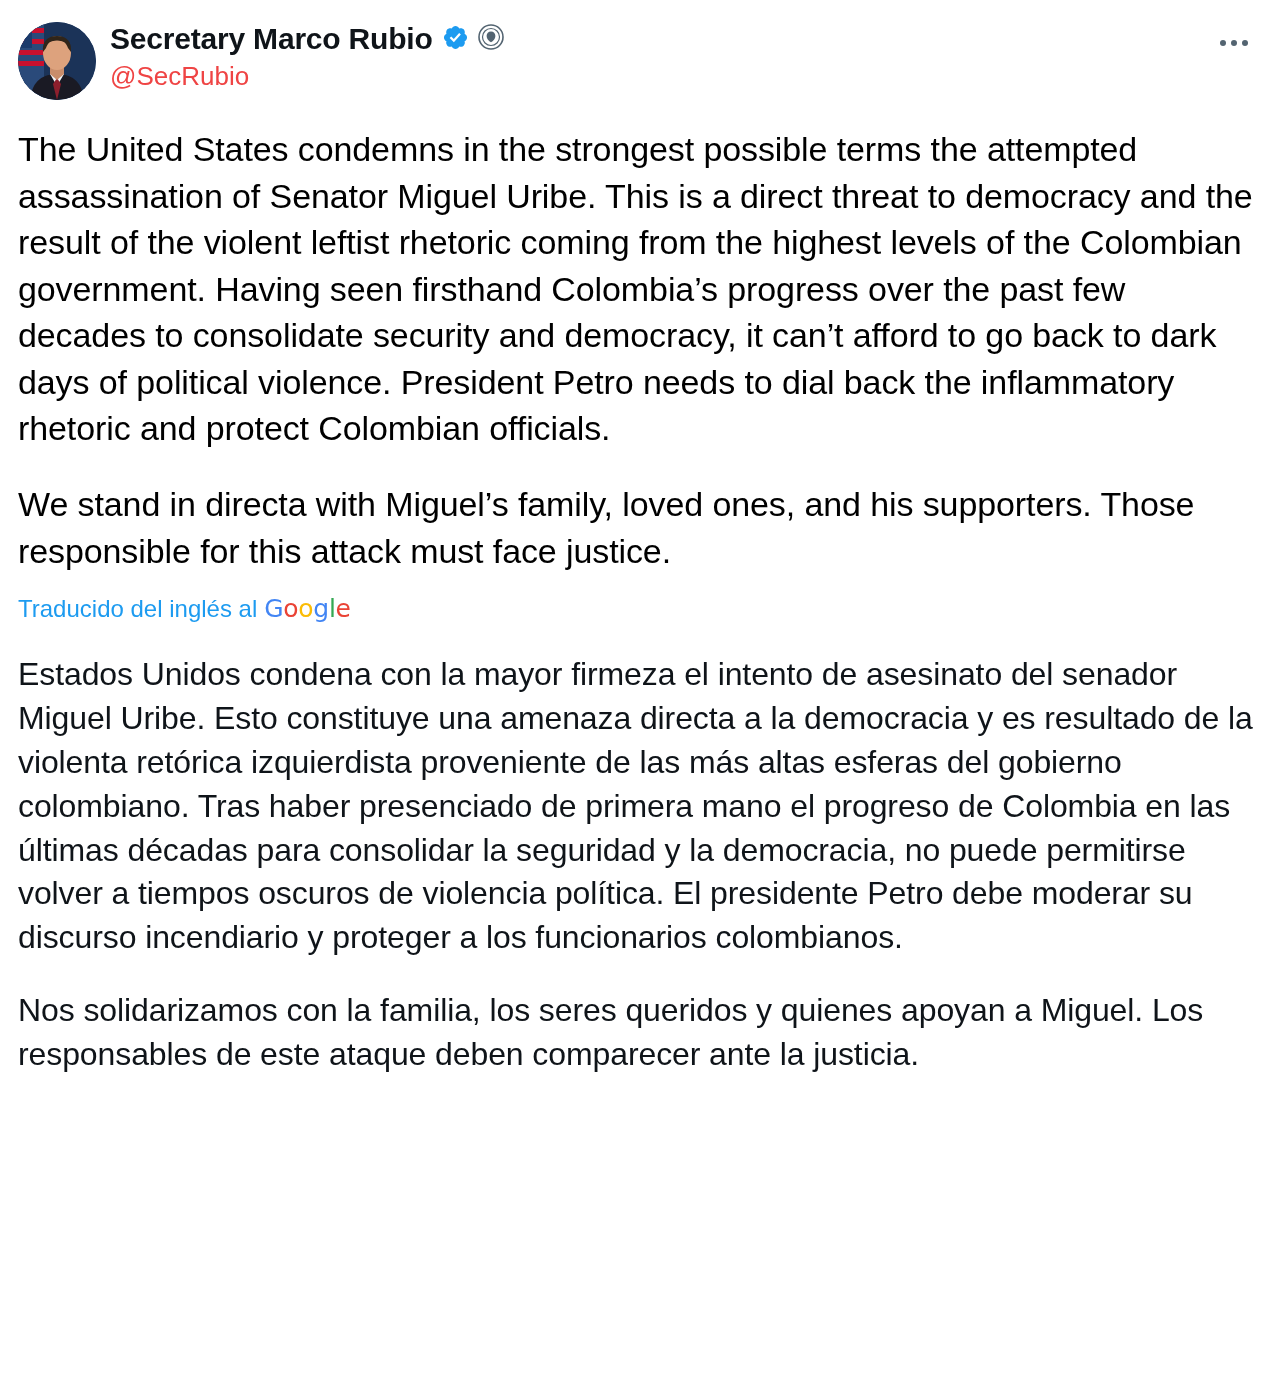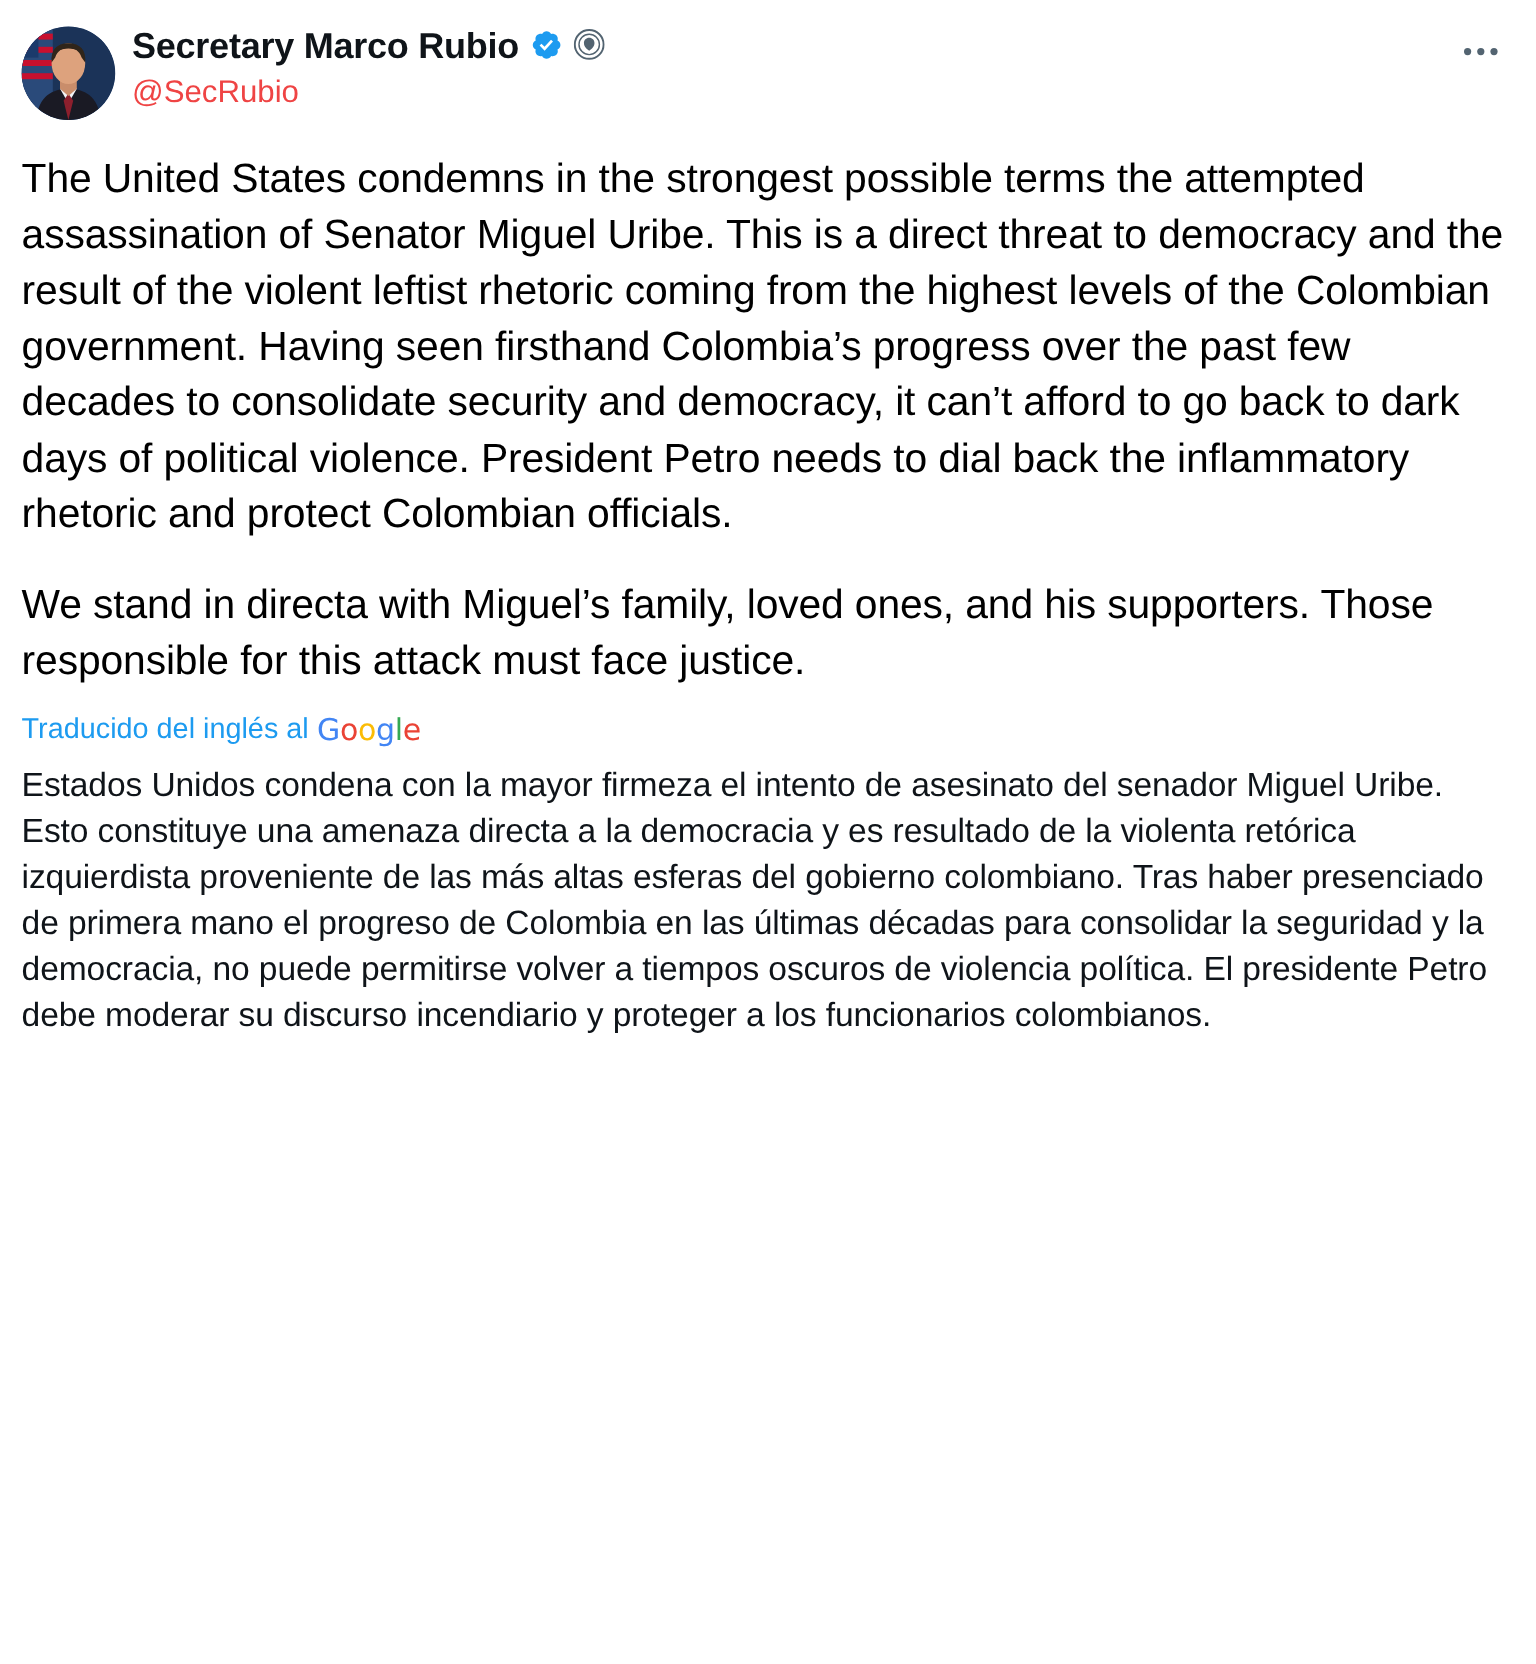--- a/index.html
+++ b/index.html
@@ -111,41 +111,41 @@
     white-space: pre-wrap;
   }
   .para + .para {
     margin-top: 29px;
   }
 
   
   .translated-row {
     margin-top: 22px;
     display: flex;
-    align-items: flex-start;
+    align-items: center;
     gap: 7px;
     font-size: 24px;
     color: #1d9bf0;
     line-height: 1;
   }
   .translated-label { color: #1d9bf0; }
   .google-wordmark {
     font-size: 25px;
     font-weight: normal;
     letter-spacing: -0.3px;
     font-family: "DejaVu Sans", sans-serif;
   }
   .g-b { color: #4285f4; }
   .g-r { color: #ea4335; }
   .g-y { color: #fbbc05; }
   .g-g { color: #34a853; }
 
   .translated-body {
-    margin-top: 14px;
-    font-size: 28px;
+    margin-top: 32px;
+    font-size: 32px;
     line-height: 1.37;
     color: #0f1419;
     letter-spacing: -0.1px;
   }
 </style>
 </head>
 <body>
 
 <div class="tweet">
 
@@ -215,15 +215,16 @@
     <p class="para">We stand in directa with Miguel’s family, loved ones, and his supporters. Those responsible for this attack must face justice.</p>
   </div>
 
   <div class="translated-row">
     <span class="translated-label">Traducido del inglés al</span>
     <span class="google-wordmark"><span class="g-b">G</span><span class="g-r">o</span><span class="g-y">o</span><span class="g-b">g</span><span class="g-g">l</span><span class="g-r">e</span></span>
   </div>
 
   <div class="translated-body">
     <p class="para">Estados Unidos condena con la mayor firmeza el intento de asesinato del senador Miguel Uribe. Esto constituye una amenaza directa a la democracia y es resultado de la violenta retórica izquierdista proveniente de las más altas esferas del gobierno colombiano. Tras haber presenciado de primera mano el progreso de Colombia en las últimas décadas para consolidar la seguridad y la democracia, no puede permitirse volver a tiempos oscuros de violencia política. El presidente Petro debe moderar su discurso incendiario y proteger a los funcionarios colombianos.</p>
+    <p class="para">Nos solidarizamos con la familia, los seres queridos y quienes apoyan a Miguel. Los responsables de este ataque deben comparecer ante la justicia.</p>
   </div>
 
 </div>
 
 </body></html>

